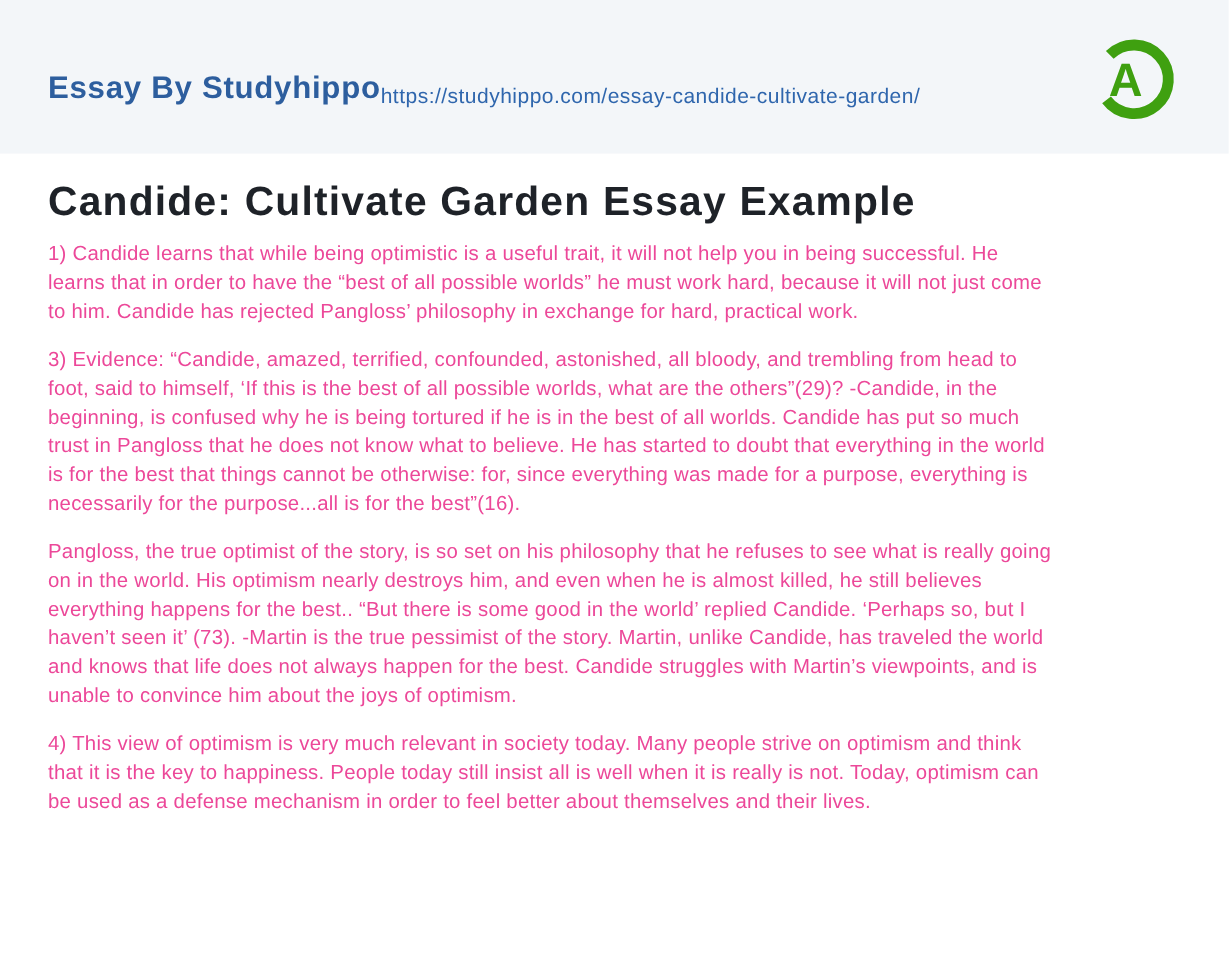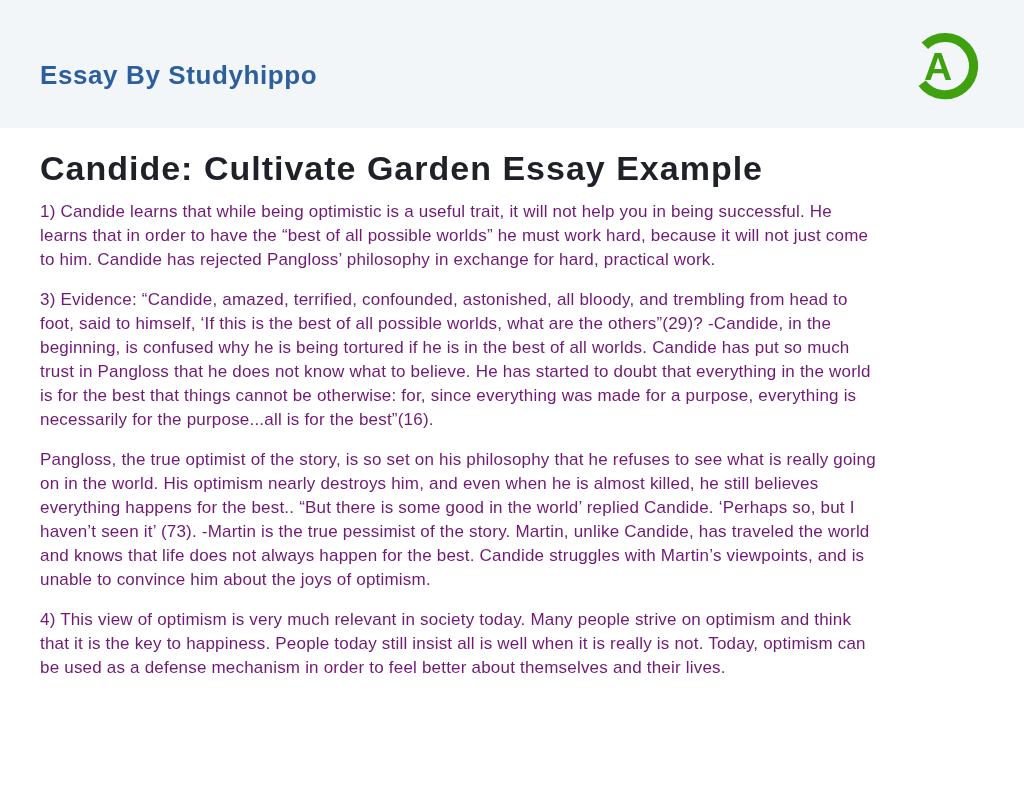--- a/index.html
+++ b/index.html
@@ -52,30 +52,31 @@
     line-height: 36px;
     font-weight: 700;
     letter-spacing: 1px;
     color: #1e2228;
   }
   .essay-paragraph {
     margin: 0 0 16px 0;
     font-size: 17px;
     line-height: 24px;
     letter-spacing: 0.2px;
-    color: #701a75;
+    color: #ec4899;
     max-width: 944px;
   }
 </style>
 </head>
 <body>
 
 <header class="site-header">
   <div class="header-text">
     <div class="byline">Essay By Studyhippo</div>
+    <a class="essay-url" href="#">https://studyhippo.com/essay-candide-cultivate-garden/</a>
   </div>
   <div class="logo-wrap">
     <svg viewBox="0 0 90 90" width="78" height="78" aria-hidden="true">
       <path d="M 21.7,21.7 A 33,33 0 1 1 18.6,64.9" fill="none" stroke="#3fa010" stroke-width="10.5" stroke-linecap="butt"></path>
       <text x="37" y="61" text-anchor="middle" font-size="45" font-weight="700" fill="#3fa010" font-family="Liberation Sans, sans-serif">A</text>
     </svg>
   </div>
 </header>
 
 <main class="essay-main">

